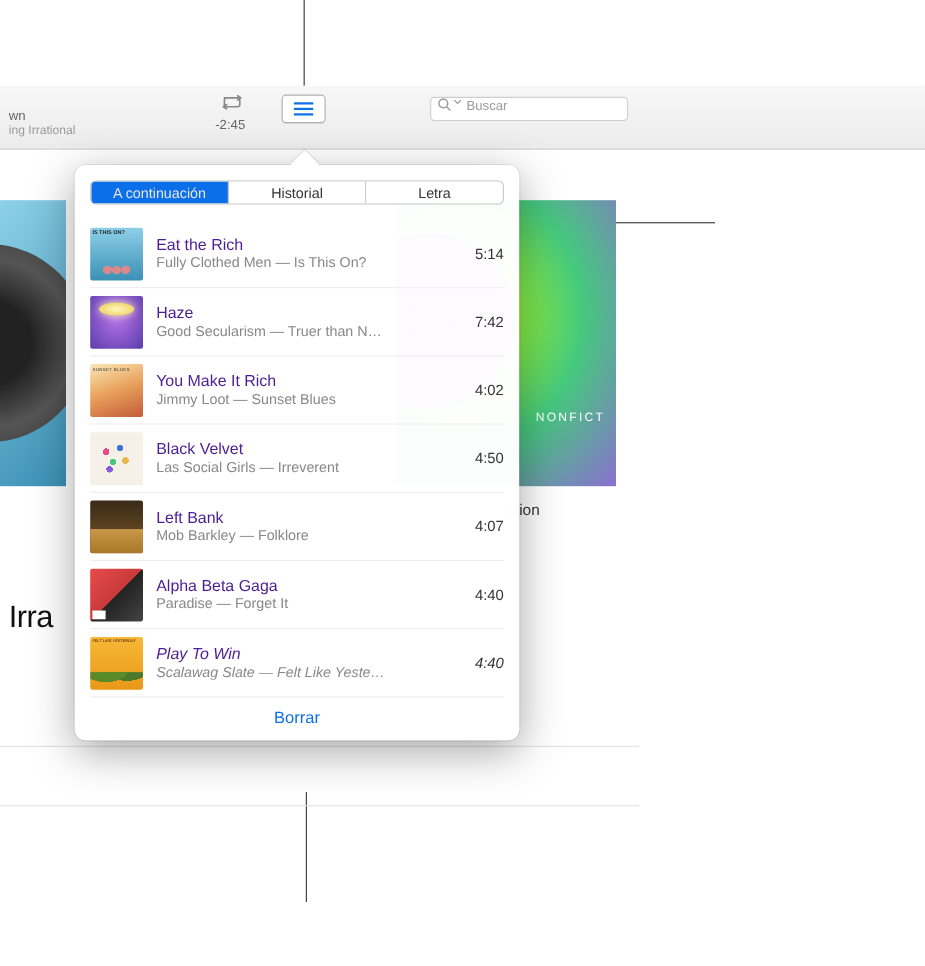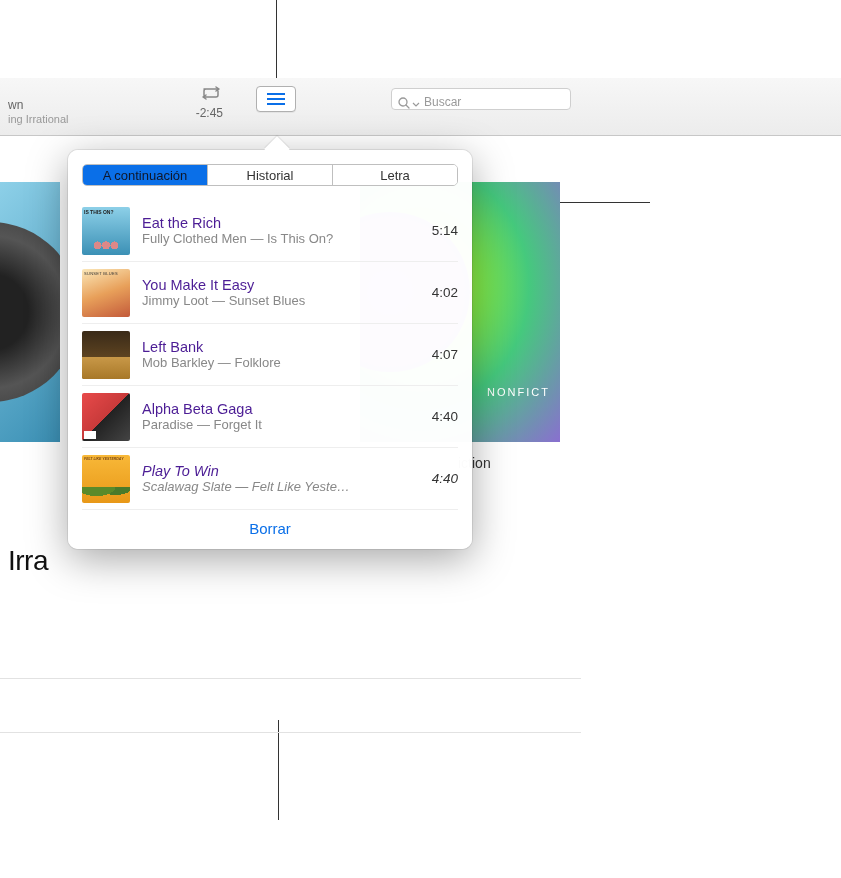--- a/index.html
+++ b/index.html
@@ -100,21 +100,21 @@
     .search-field {
       position: absolute;
       right: 270px;
       top: 88px;
       width: 180px;
       height: 22px;
       background: #fff;
       border: 1px solid #cfcfcf;
       border-radius: 4px;
       display: flex;
-      align-items: flex-end;
+      align-items: flex-start;
       padding: 0 6px;
       color: #9a9a9a;
     }
     .search-field svg { margin-right: 4px; }
     .search-field span { font-size: 12px; }
     .chevron-down-small { margin-left: -2px; margin-right: 4px; }
     .section-label {
       position: absolute;
       left: 12px;
       top: 148px;
@@ -159,21 +159,21 @@
       content: '';
       position: absolute;
       left: -50px; top: 30px;
       width: 160px; height: 160px;
       border-radius: 50%;
       background: radial-gradient(circle, #a855dd, #6b3db8);
     }
     .album2 .overlay-text {
       position: absolute;
       right: 10px;
-      top: 204px;
+      top: 192px;
       color: #fff;
       font-size: 11px;
       letter-spacing: 2px;
       font-weight: 500;
     }
     .album-caption {
       position: absolute;
       top: 455px;
       left: 458px;
       font-size: 14px;
@@ -245,21 +245,21 @@
       justify-content: center;
       font-size: 13px;
       color: #333;
       background: #fff;
       border-right: 1px solid #bfbfbf;
       cursor: pointer;
     }
     .seg-item:last-child { border-right: none; }
     .seg-item.active {
       background: #0a6fe8;
-      color: #0f172a;
+      color: #e5e5e5;
     }
     .track-row {
       display: flex;
       align-items: center;
       padding: 6px 0;
       border-bottom: 1px solid #eee;
       height: 62px;
     }
     .track-row:last-of-type { border-bottom: 1px solid #eee; font-style: italic; }
     .art {
@@ -385,26 +385,42 @@
   <div id="track-list">
       <div class="track-row">
         <div class="art c1"></div>
         <div class="track-info">
           <div class="track-title">Eat the Rich</div>
           <div class="track-sub">Fully Clothed Men — Is This On?</div>
         </div>
         <div class="track-time">5:14</div>
       </div>
       <div class="track-row">
+        <div class="art c2"></div>
+        <div class="track-info">
+          <div class="track-title">Haze</div>
+          <div class="track-sub">Good Secularism — Truer than N…</div>
+        </div>
+        <div class="track-time">7:42</div>
+      </div>
+      <div class="track-row">
         <div class="art c3"></div>
         <div class="track-info">
-          <div class="track-title">You Make It Easy</div>
+          <div class="track-title">You Make It Rich</div>
           <div class="track-sub">Jimmy Loot — Sunset Blues</div>
         </div>
         <div class="track-time">4:02</div>
+      </div>
+      <div class="track-row">
+        <div class="art c4"></div>
+        <div class="track-info">
+          <div class="track-title">Black Velvet</div>
+          <div class="track-sub">Las Social Girls — Irreverent</div>
+        </div>
+        <div class="track-time">4:50</div>
       </div>
       <div class="track-row">
         <div class="art c5"></div>
         <div class="track-info">
           <div class="track-title">Left Bank</div>
           <div class="track-sub">Mob Barkley — Folklore</div>
         </div>
         <div class="track-time">4:07</div>
       </div>
       <div class="track-row">

